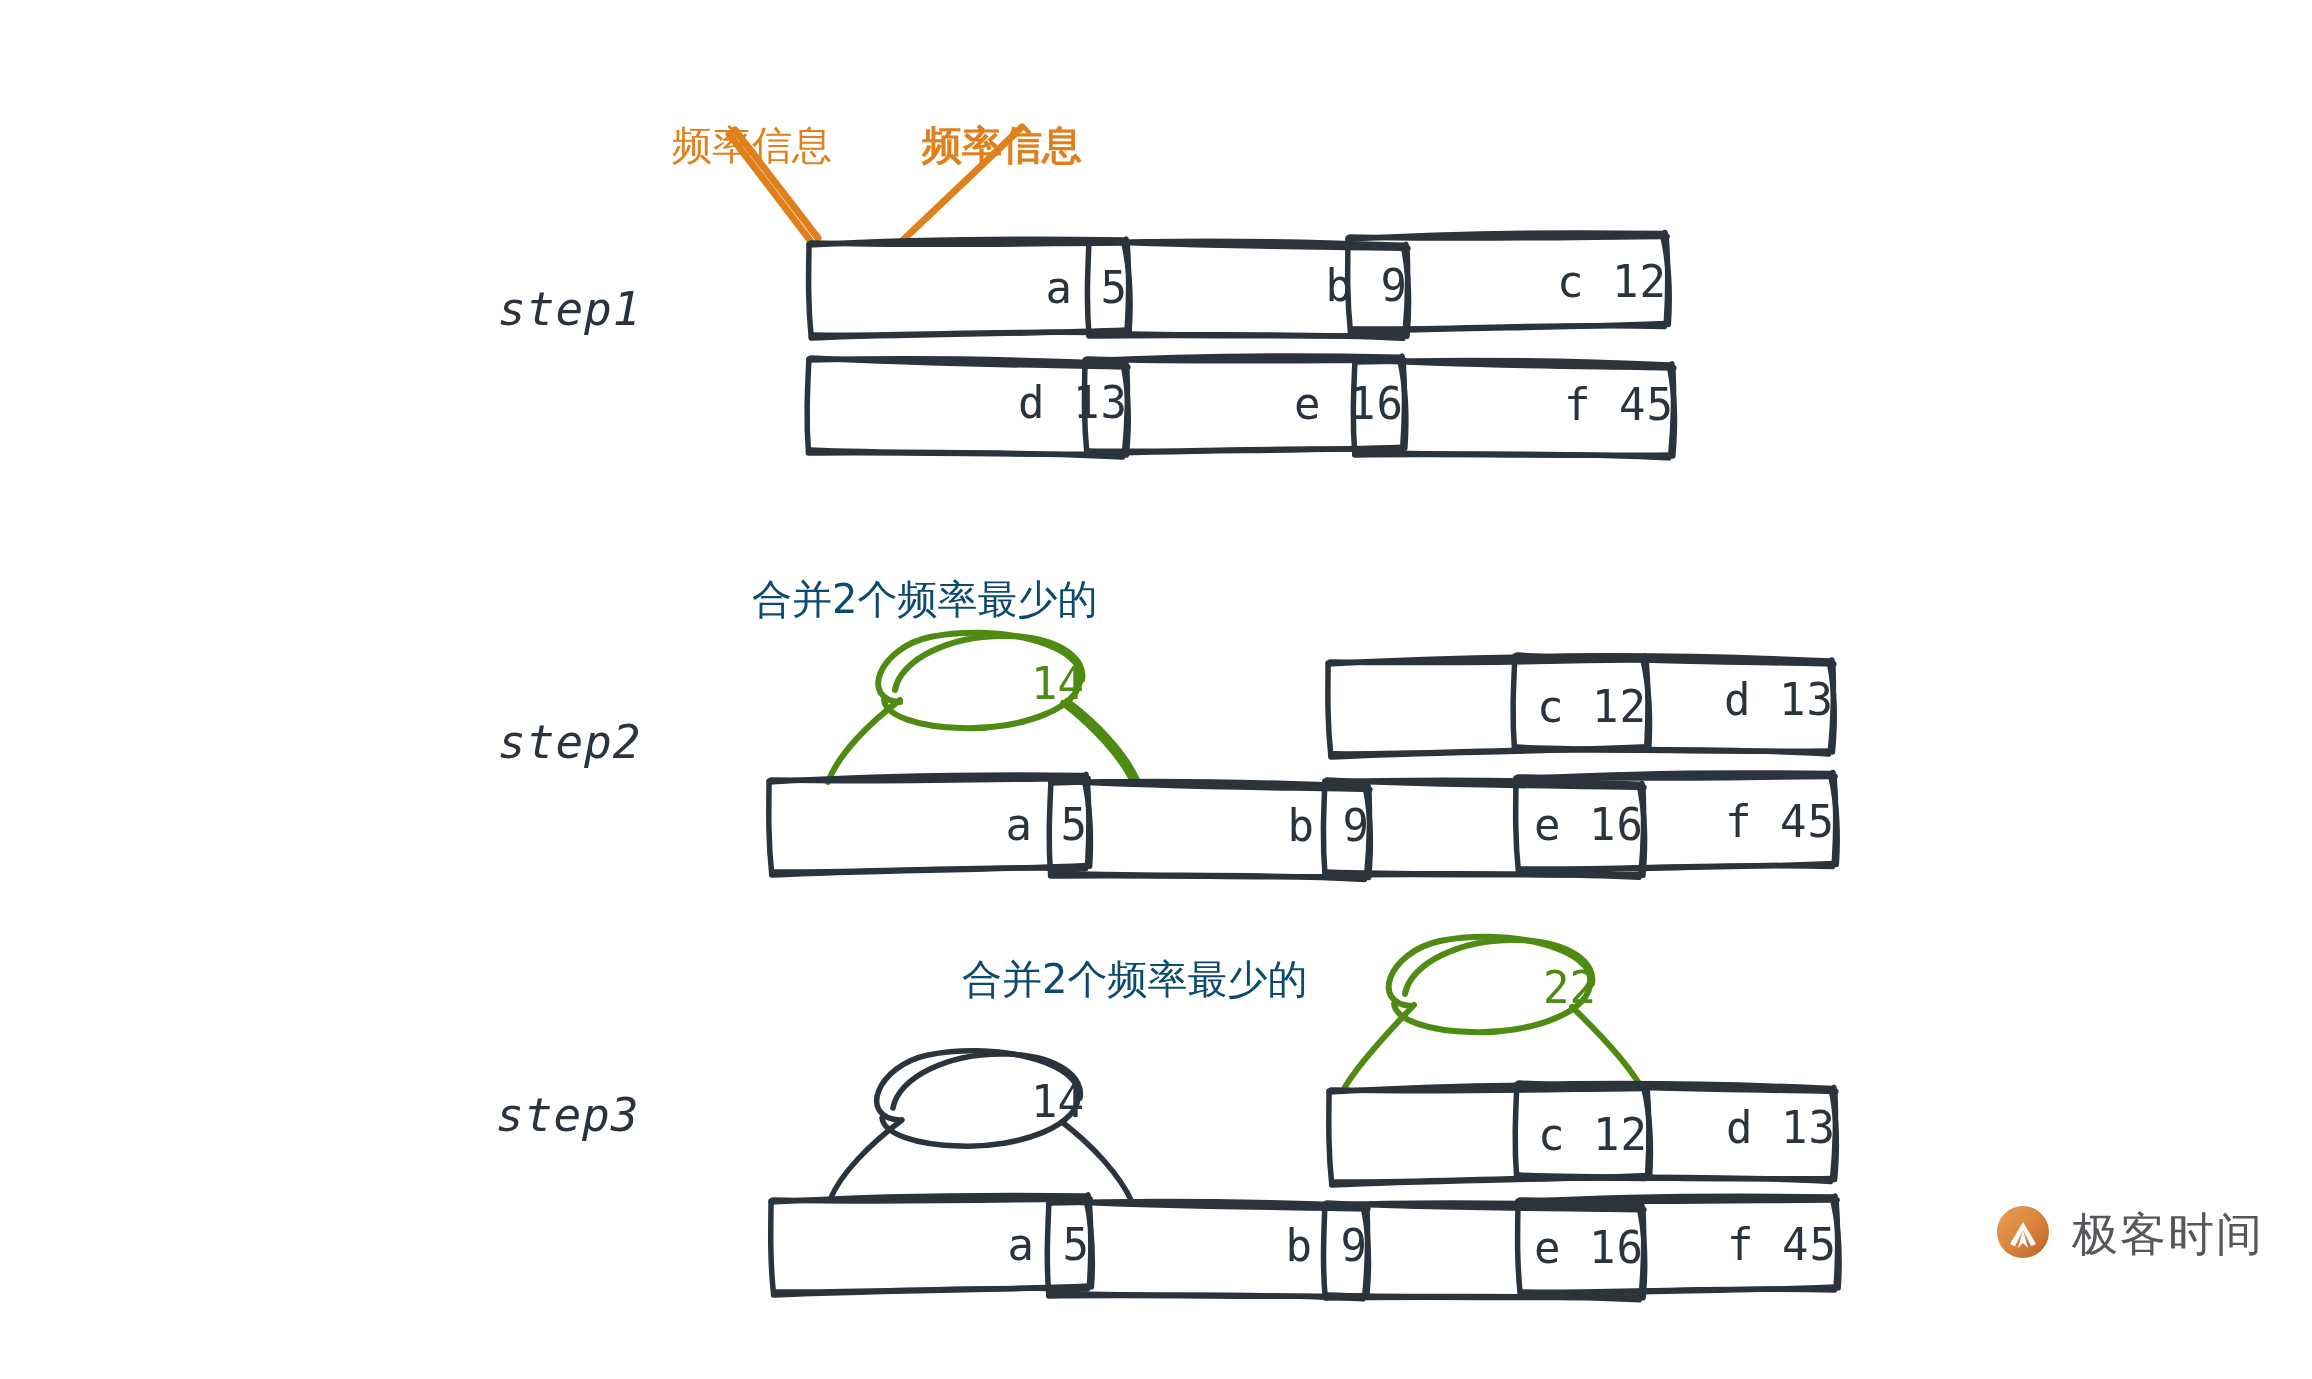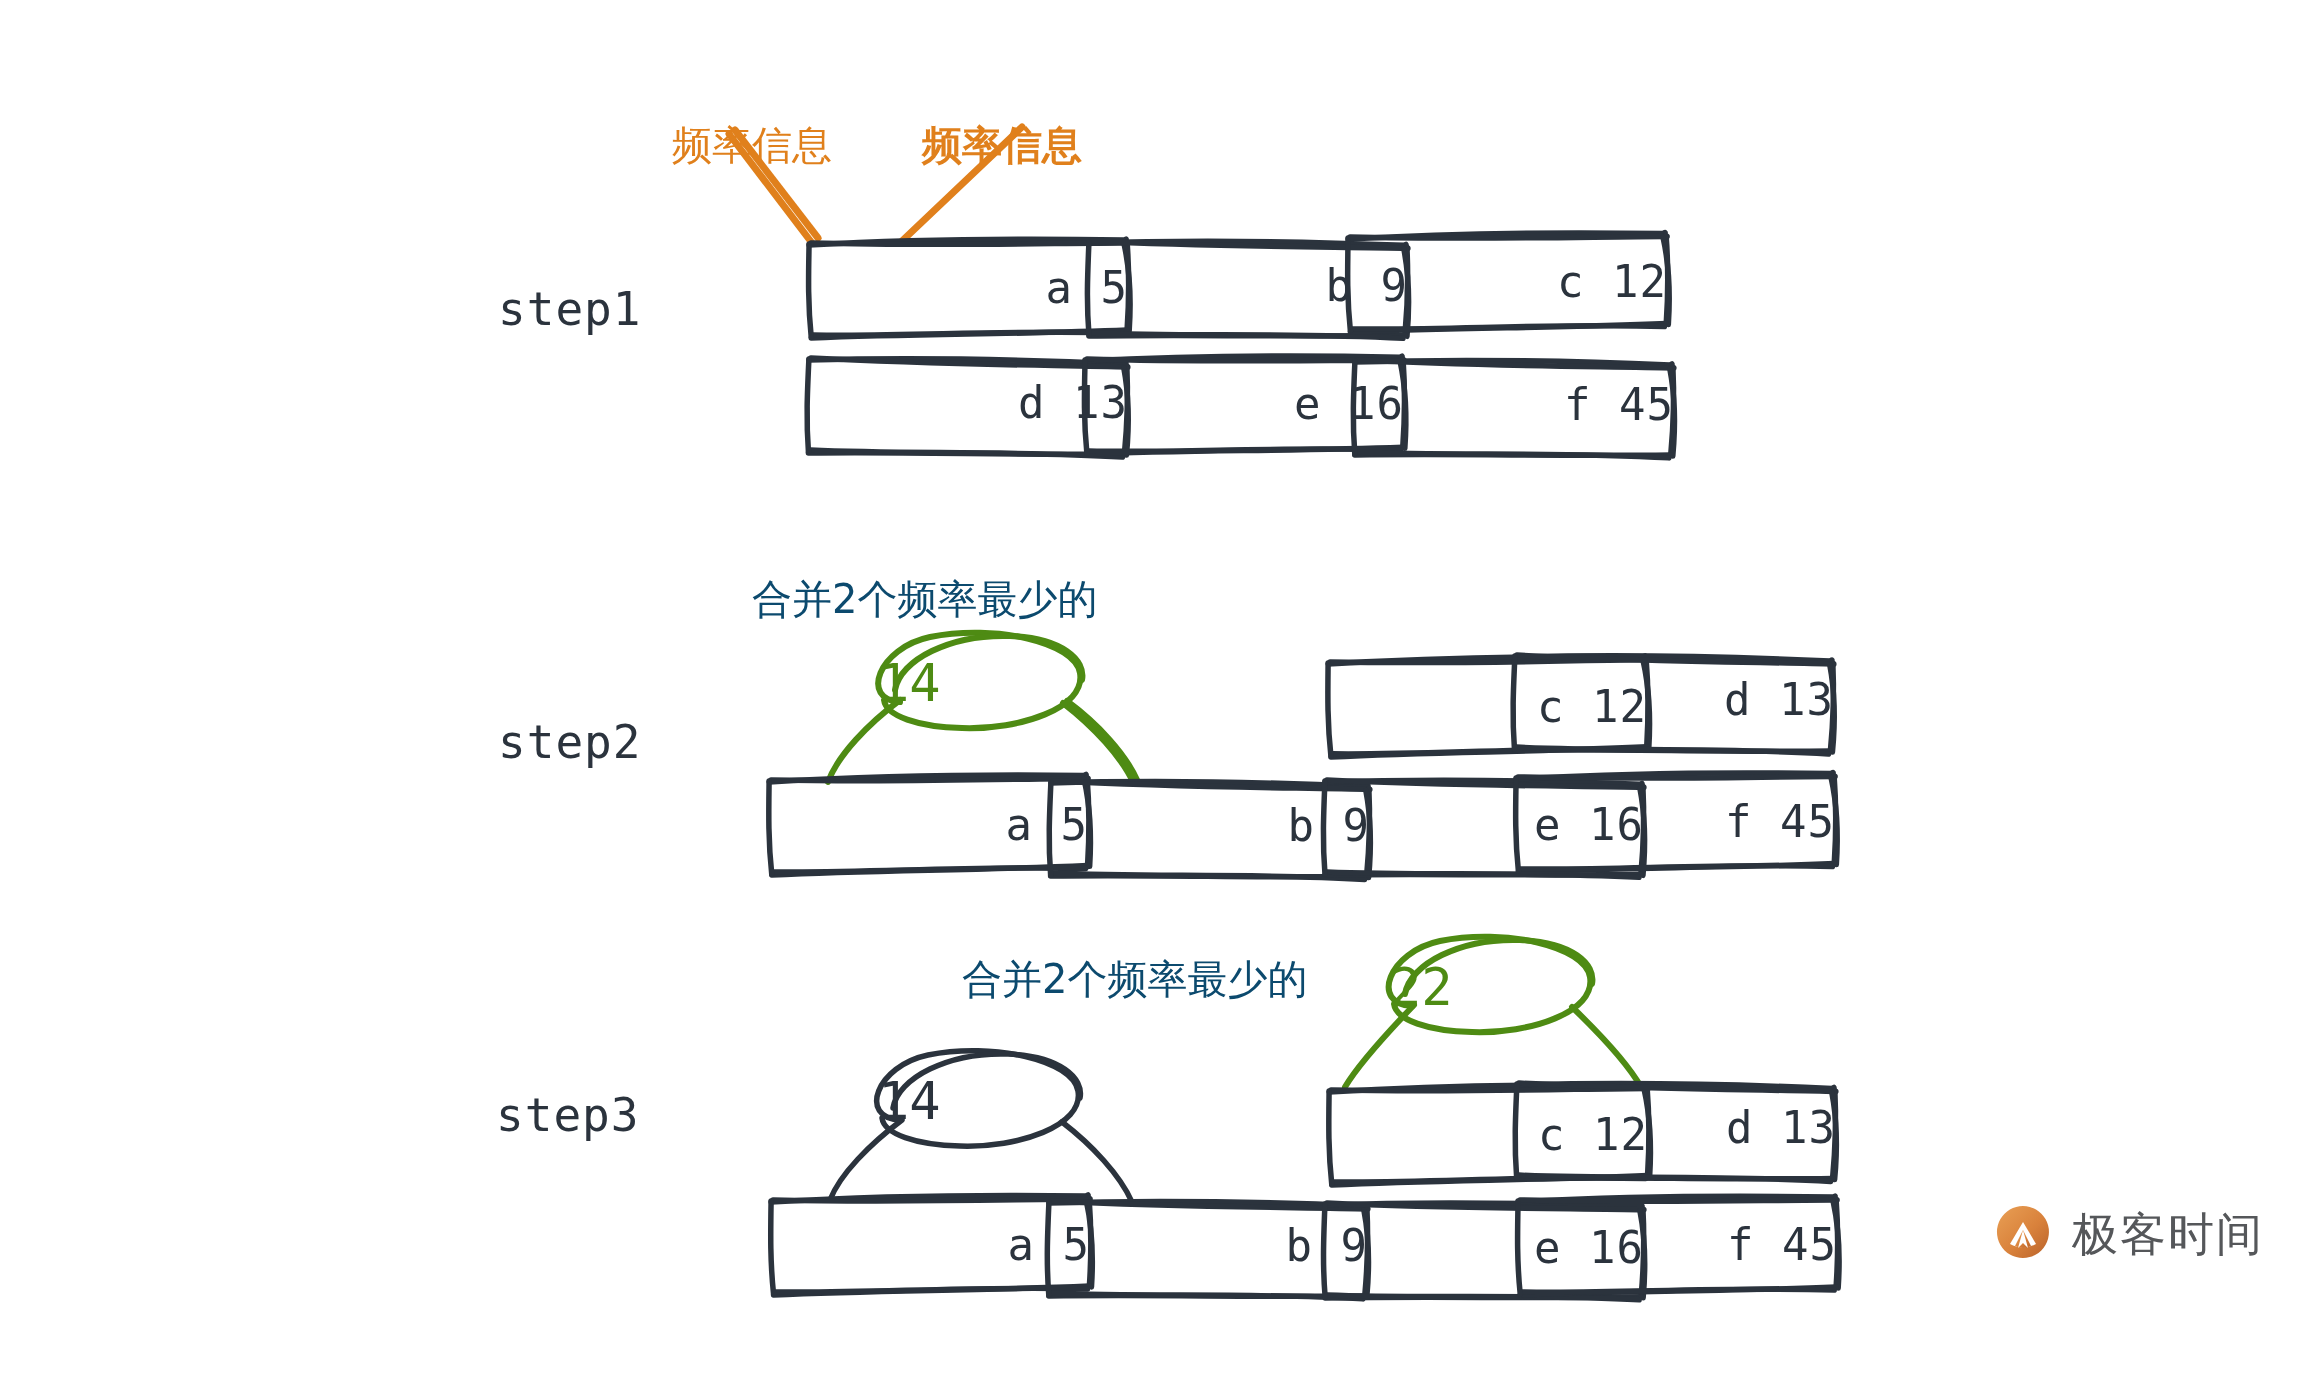--- a/index.html
+++ b/index.html
@@ -20,38 +20,39 @@
     overflow: visible;
   }
 
   .step-label {
     position: absolute;
     font-family: "DejaVu Sans Mono", "Liberation Mono", monospace;
     font-size: 46px;
     color: #2b333d;
     letter-spacing: 1px;
     white-space: nowrap;
+    font-style: italic;
   }
 
   .leaf {
     position: absolute;
     display: flex; align-items: center; justify-content: flex-end;
     font-family: "DejaVu Sans Mono", "Liberation Mono", monospace;
     font-size: 44px;
     color: #2b333d;
     white-space: pre;
     letter-spacing: 1px;
   }
   .leaf .txt { position: relative; z-index: 3; transform: translateY(-1px); }
 
   .node {
     position: absolute;
-    display: flex; align-items: center; justify-content: flex-start;
+    display: flex; align-items: center; justify-content: flex-end;
     font-family: "DejaVu Sans Mono", "Liberation Mono", monospace;
-    font-size: 52px;
+    font-size: 44px;
     white-space: pre;
   }
   .node .txt { position: relative; z-index: 3; }
   .node.green .txt { color: #4e8b13; }
   .node.dark  .txt { color: #2b333d; }
 
   .anno {
     position: absolute;
     white-space: nowrap;
     font-family: "DejaVu Sans", "Liberation Sans", sans-serif;

